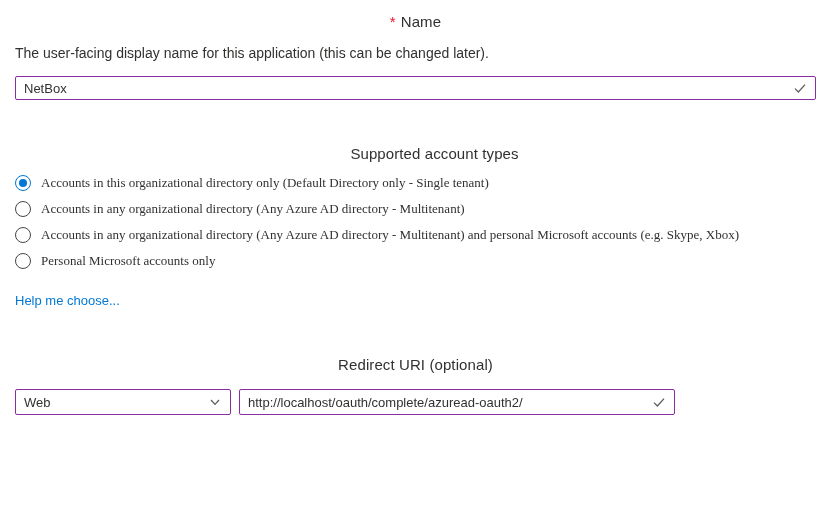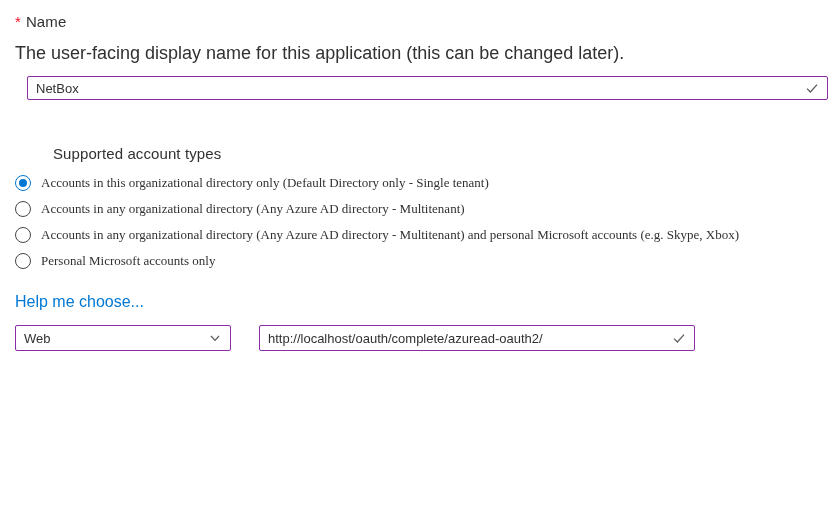--- a/index.html
+++ b/index.html
@@ -4,27 +4,27 @@
 <style>
   html, body { margin: 0; padding: 0; background: #ffffff; }
   body {
     width: 829px; height: 516px;
     font-family: "Liberation Sans", sans-serif;
     color: #323130;
     overflow: hidden;
   }
   .page { padding: 12px 13px 0 15px; box-sizing: border-box; }
 
-  .section-title { font-size: 15px; line-height: 20px; font-weight: 400; letter-spacing: .1px; }
+  .section-title { font-size: 15px; line-height: 20px; font-weight: 400; letter-spacing: .1px; text-align: center; }
   .req { color: #e81123; margin-right: 5px; }
 
-  .desc { font-size: 18px; line-height: 19px; margin: 12px 0 0 0; max-width: 802px; }
+  .desc { font-size: 14px; line-height: 19px; margin: 12px 0 0 0; max-width: 802px; }
 
   .field { position: relative; margin-top: 13px; }
-  .field.full { width: 801px; margin-left: 12px; }
+  .field.full { width: 801px; }
   .text-input {
     width: 100%; height: 24px; box-sizing: border-box;
     border: 1.5px solid #8a2da5; border-radius: 2px;
     padding: 0 30px 0 8px;
     font-family: "Liberation Sans", sans-serif; font-size: 13px; color: #323130;
     outline: none; background: #fff;
   }
   .field-icon {
     position: absolute; right: 8px; top: 50%; transform: translateY(-50%);
     display: flex; align-items: center; pointer-events: none;
@@ -42,26 +42,26 @@
   }
   .radio.checked { border-color: #0078d4; }
   .radio.checked::after {
     content: ""; position: absolute; left: 3px; top: 3px; right: 3px; bottom: 3px;
     border-radius: 50%; background: #0078d4;
   }
   .radio-label { font-size: 13px; line-height: 18px; }
 
   .help-link {
     display: inline-block; margin-top: 19px;
-    color: #0078d4; font-size: 16px; text-decoration: none; cursor: pointer;
+    color: #0078d4; font-size: 13px; text-decoration: none; cursor: pointer;
   }
 
   .title-gap-xl { margin-top: 46px; }
 
-  .redirect-row { display: flex; gap: 28px; margin-top: 14px; }
+  .redirect-row { display: flex; gap: 8px; margin-top: 14px; }
   .dropdown {
     position: relative; width: 216px; height: 26px; box-sizing: border-box;
     border: 1.5px solid #8a2da5; border-radius: 2px; background: #fff;
     display: flex; align-items: center; padding: 0 28px 0 8px;
     font-size: 13px; cursor: pointer;
   }
   .uri-field { position: relative; width: 436px; margin-top: 0; }
   .uri-field .text-input { height: 26px; }
 </style>
 </head>
@@ -101,20 +101,21 @@
     </div>
     <div class="radio-row">
       <span class="radio"></span>
       <span class="radio-label">Personal Microsoft accounts only</span>
     </div>
   </div>
 
   <a class="help-link">Help me choose...</a>
 
   
+  <div class="section-title title-gap-xl">Redirect URI (optional)</div>
 
   <div class="redirect-row">
     <div class="dropdown">
       <span>Web</span>
       <span class="field-icon">
         <svg width="14" height="14" viewBox="0 0 14 14">
           <path d="M3 5 L7 9.4 L11 5" fill="none" stroke="#605e5c" stroke-width="1.3"></path>
         </svg>
       </span>
     </div>

